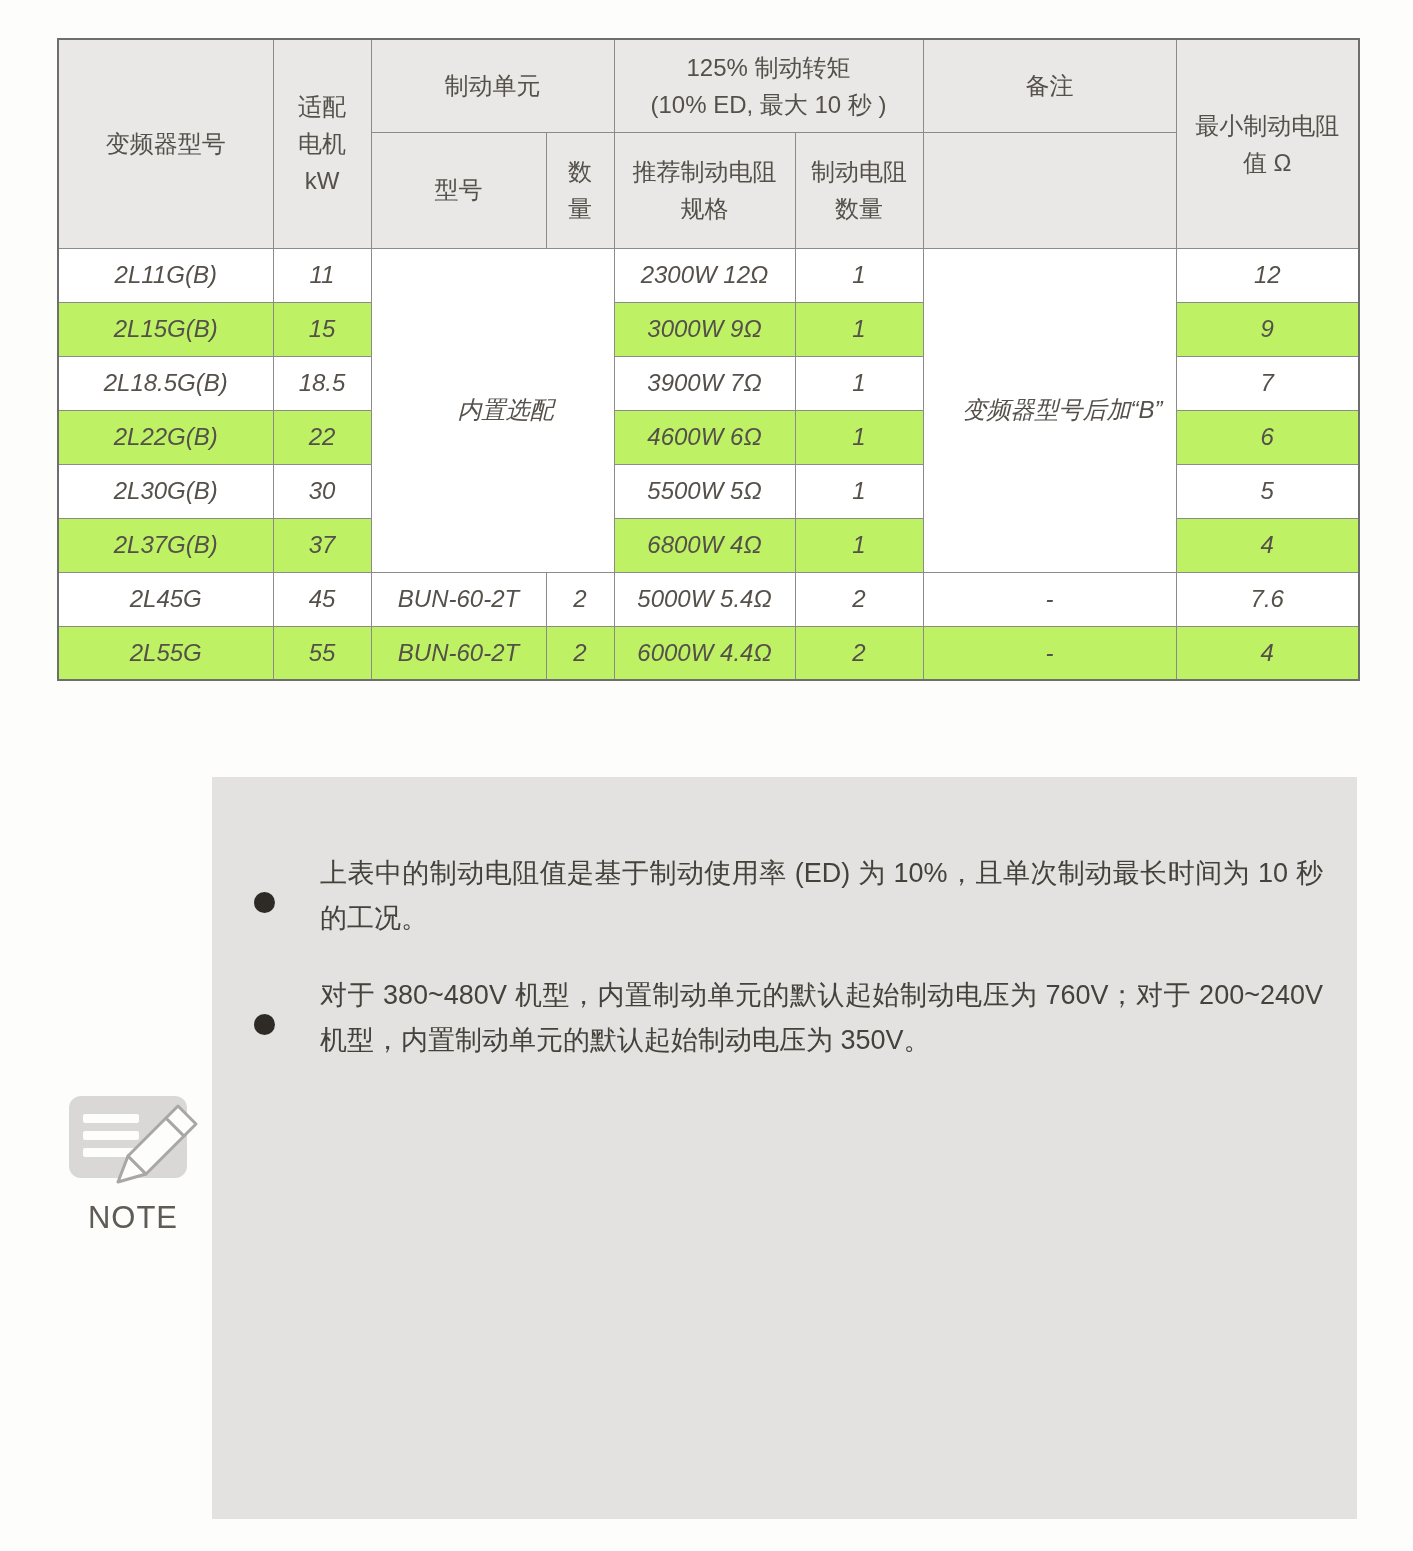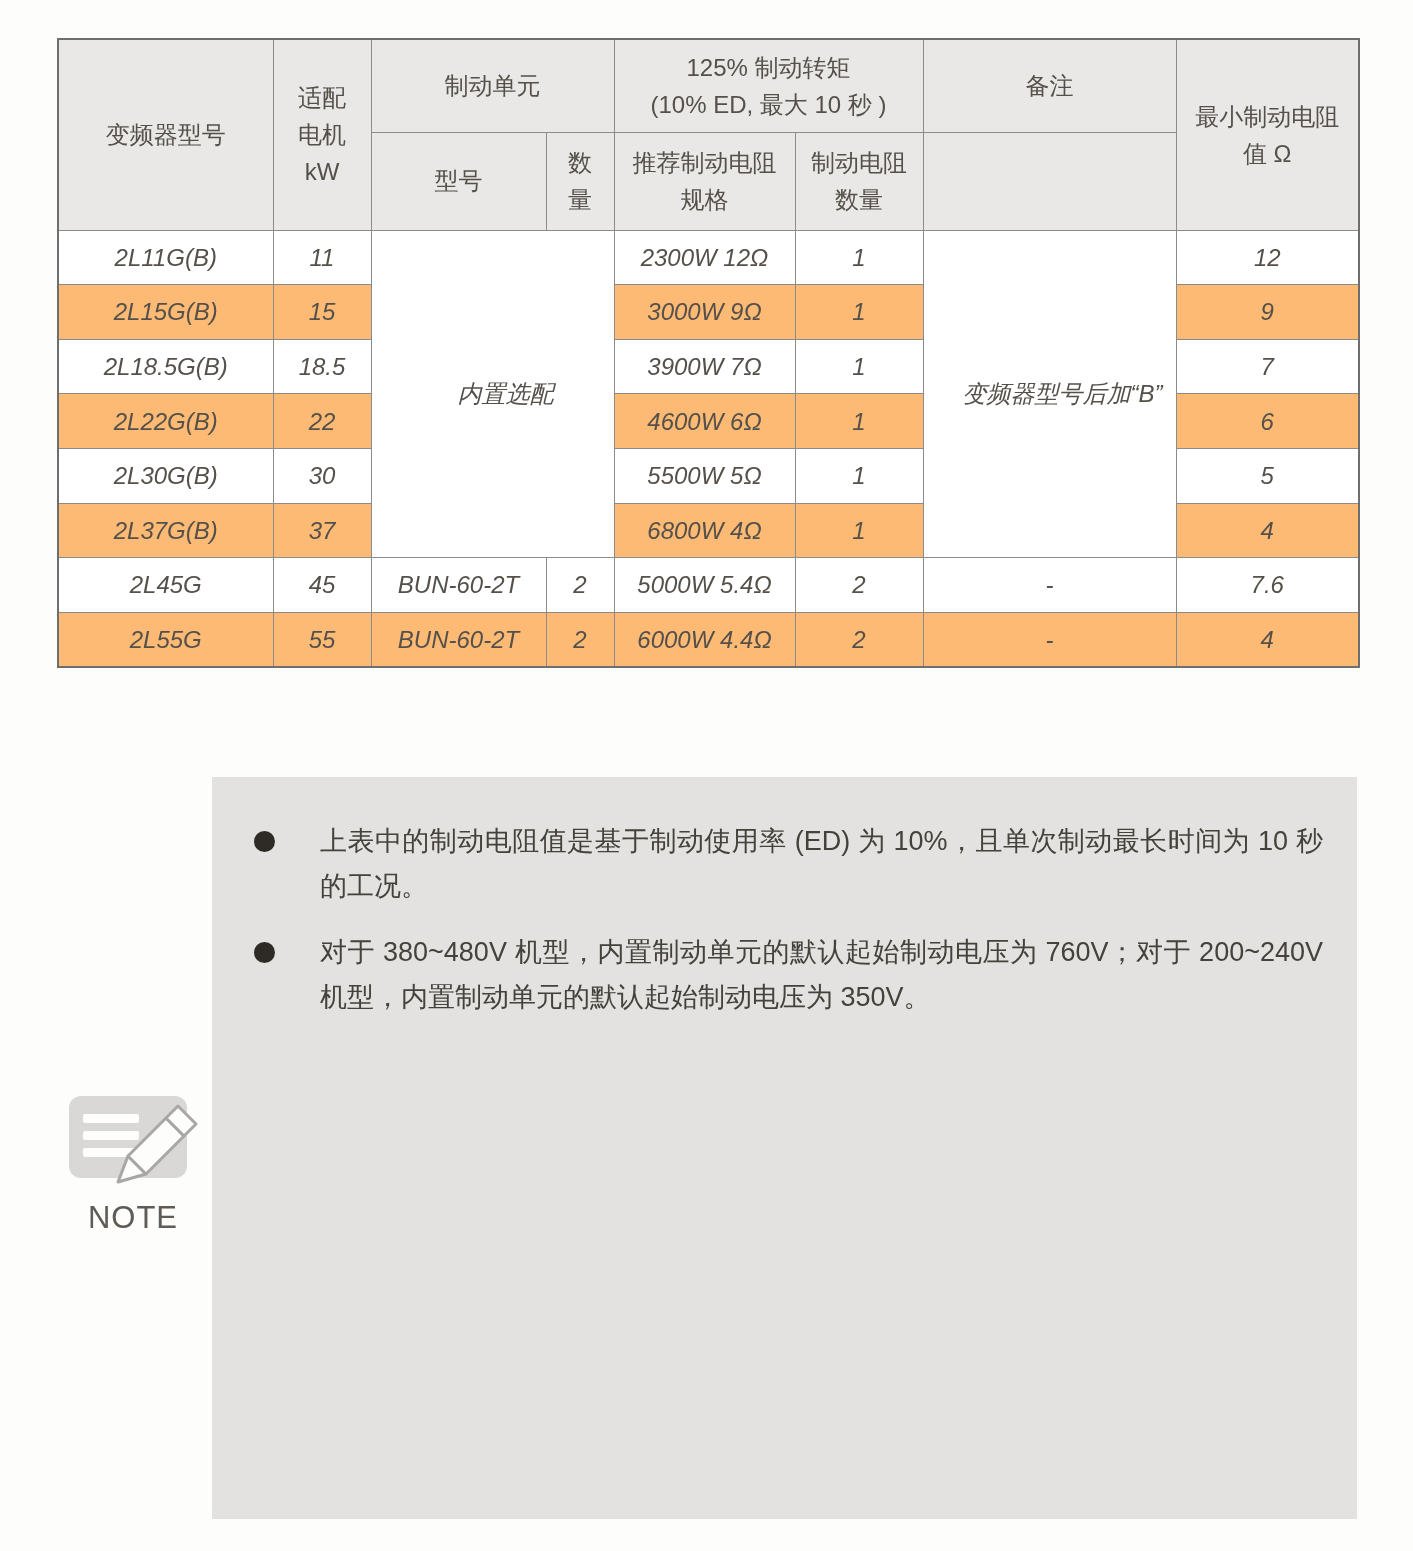--- a/index.html
+++ b/index.html
@@ -25,36 +25,37 @@
     border:1px solid #8b8b8b;
     text-align:center;vertical-align:middle;
     padding:2px 4px;
     font-weight:normal;
     white-space:pre-line;
     line-height:1.55;
   }
   table.spec{border:2px solid #6e6e6e;}
   table.spec thead th{background:#e9e8e6;}
   table.spec .h1{height:93px;}
-  table.spec .h2{height:98px;}
+  table.spec .h2{height:116px;}
   table.spec tbody tr{height:54px;font-style:italic;}
-  table.spec tbody tr.stripe td{background:#fdba74;}
+  table.spec tbody tr.stripe td{background:#bef264;}
   table.spec tbody td.merged{background:#ffffff;padding-left:30px;}
 
   
   .note-panel{
     position:absolute;left:212px;top:777px;
     width:1145px;height:742px;
     background:#e3e2e0;
     box-sizing:border-box;
     padding:42px 34px 30px 40px;
   }
   .bullet{
-    display:flex;align-items:flex-start;
+    display:flex;align-items:center;
     margin-bottom:21px;
+    margin-top:32px;
   }
   .bullet .dot{
     flex:0 0 auto;
     width:21px;height:21px;border-radius:50%;
     background:#2e2a25;
     margin:12px 0 0 2px;
   }
   .bullet .txt{
     margin-left:45px;
     font-size:27px;line-height:45px;

